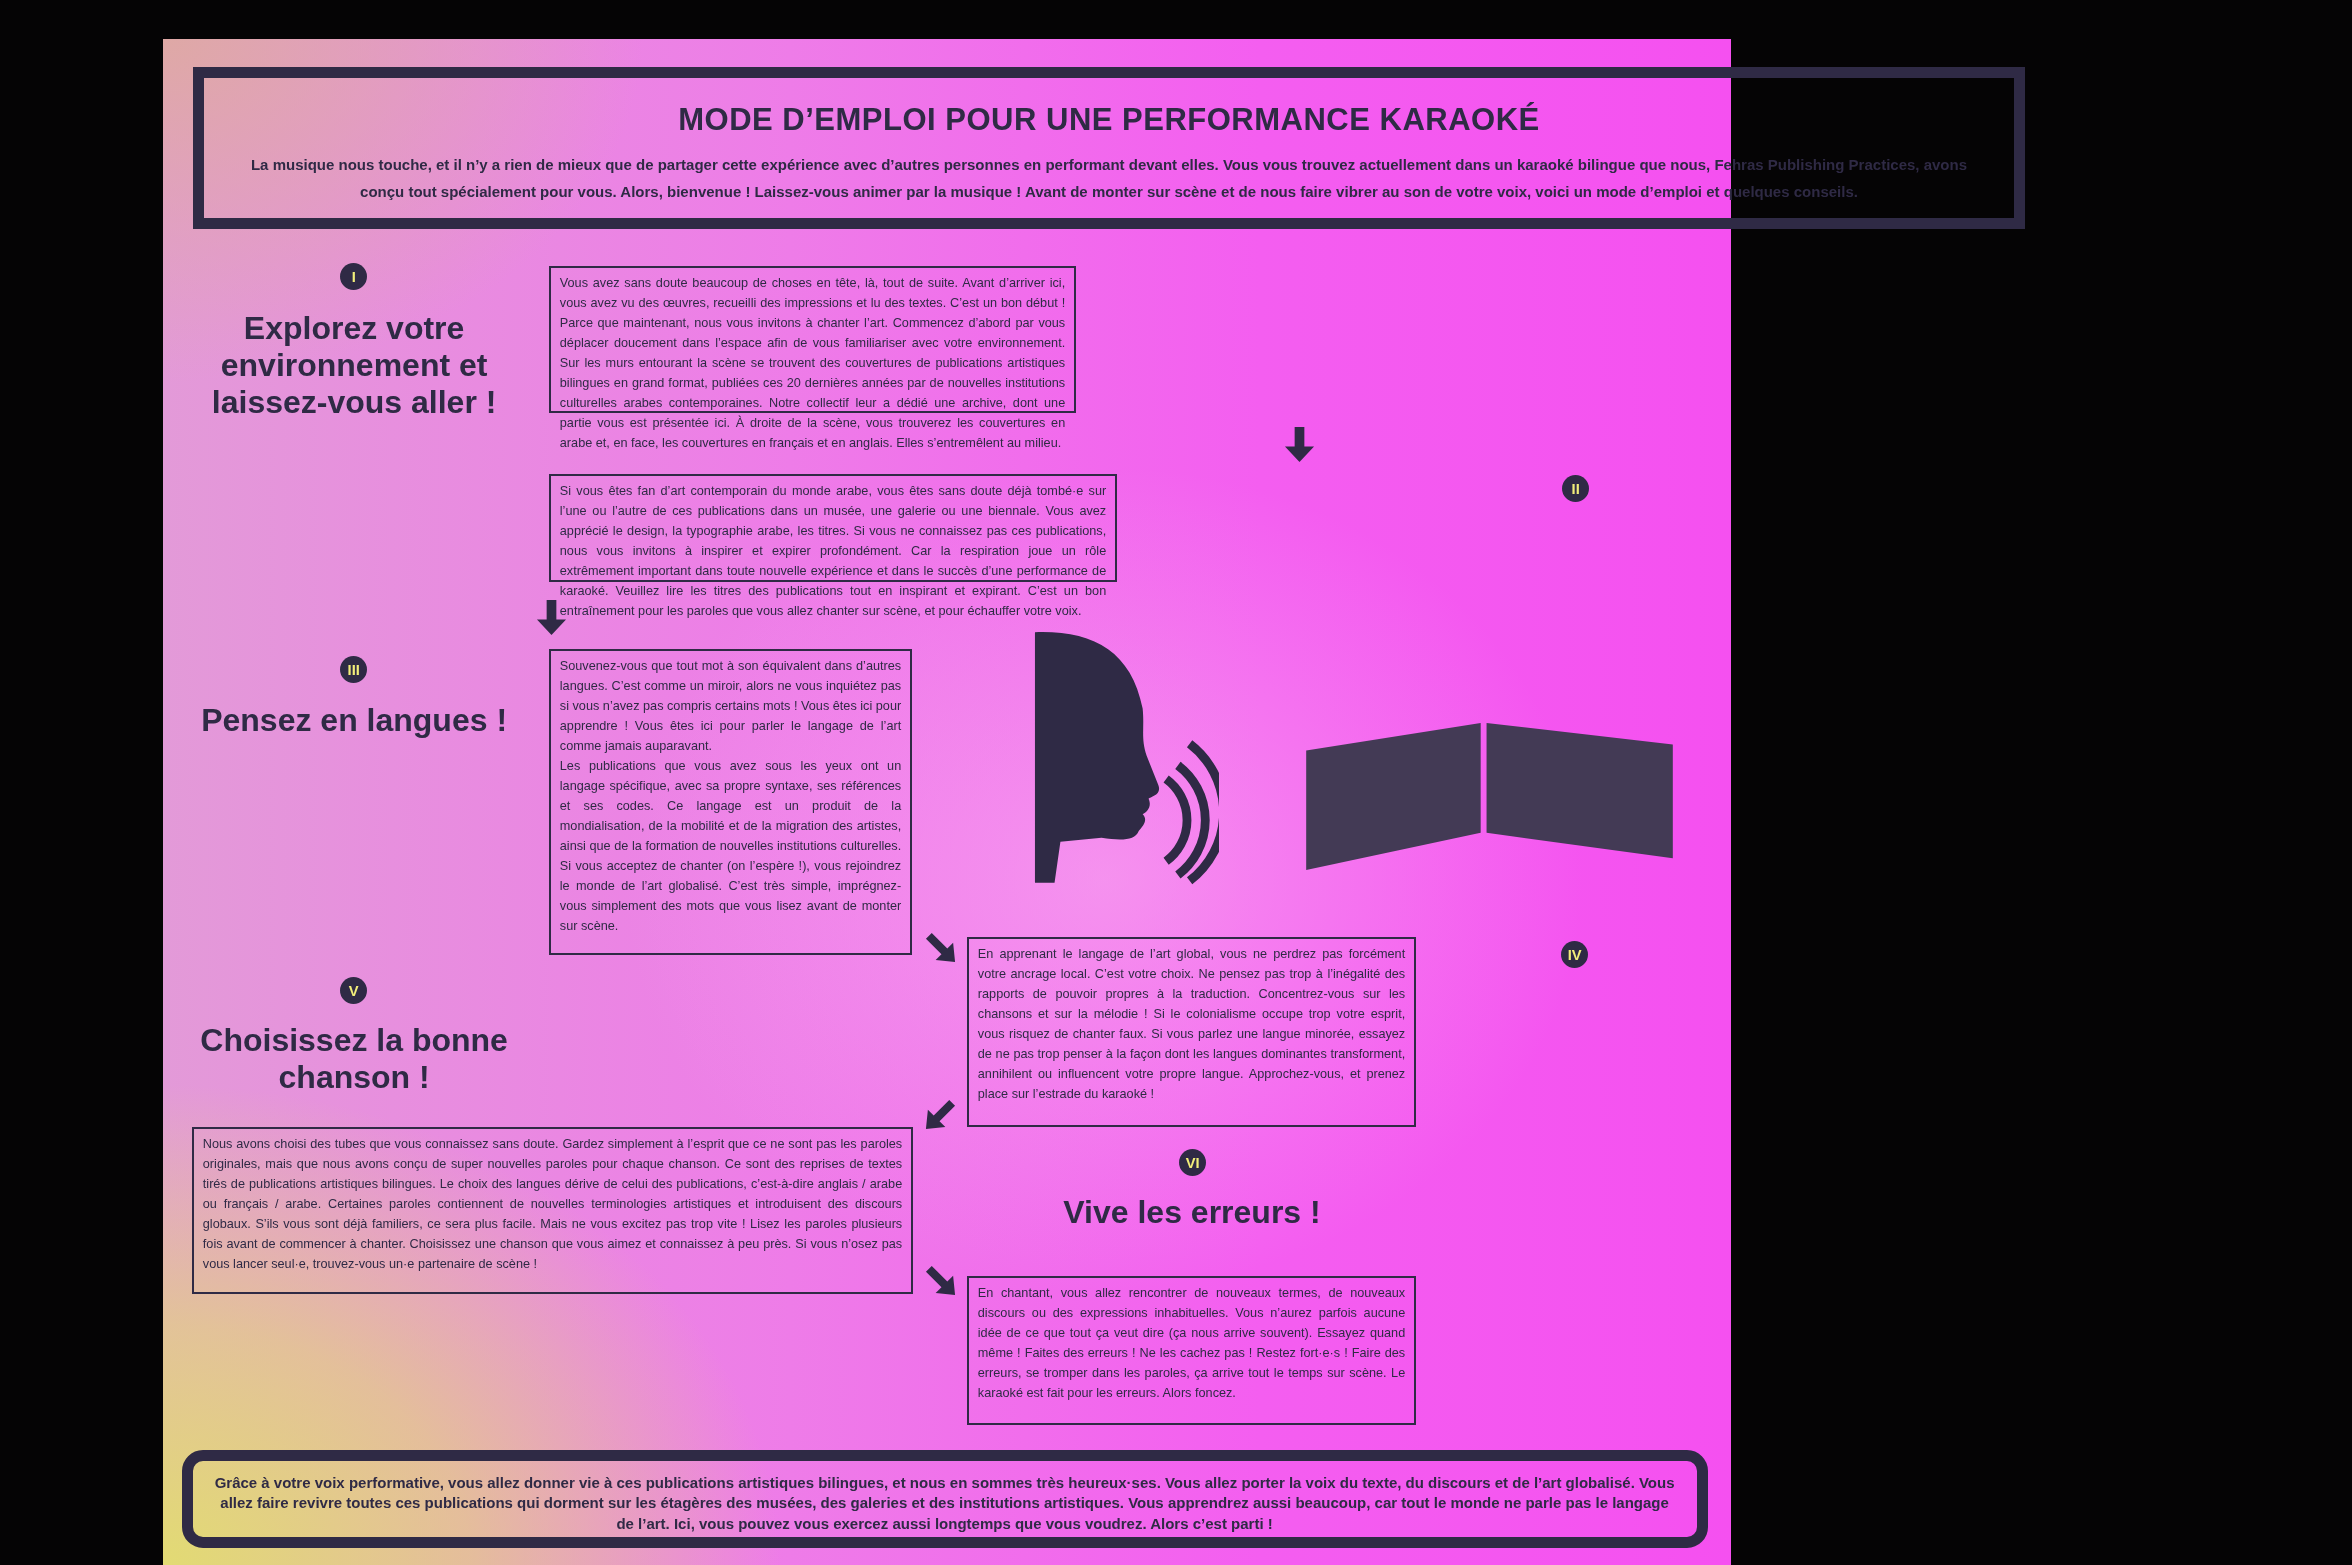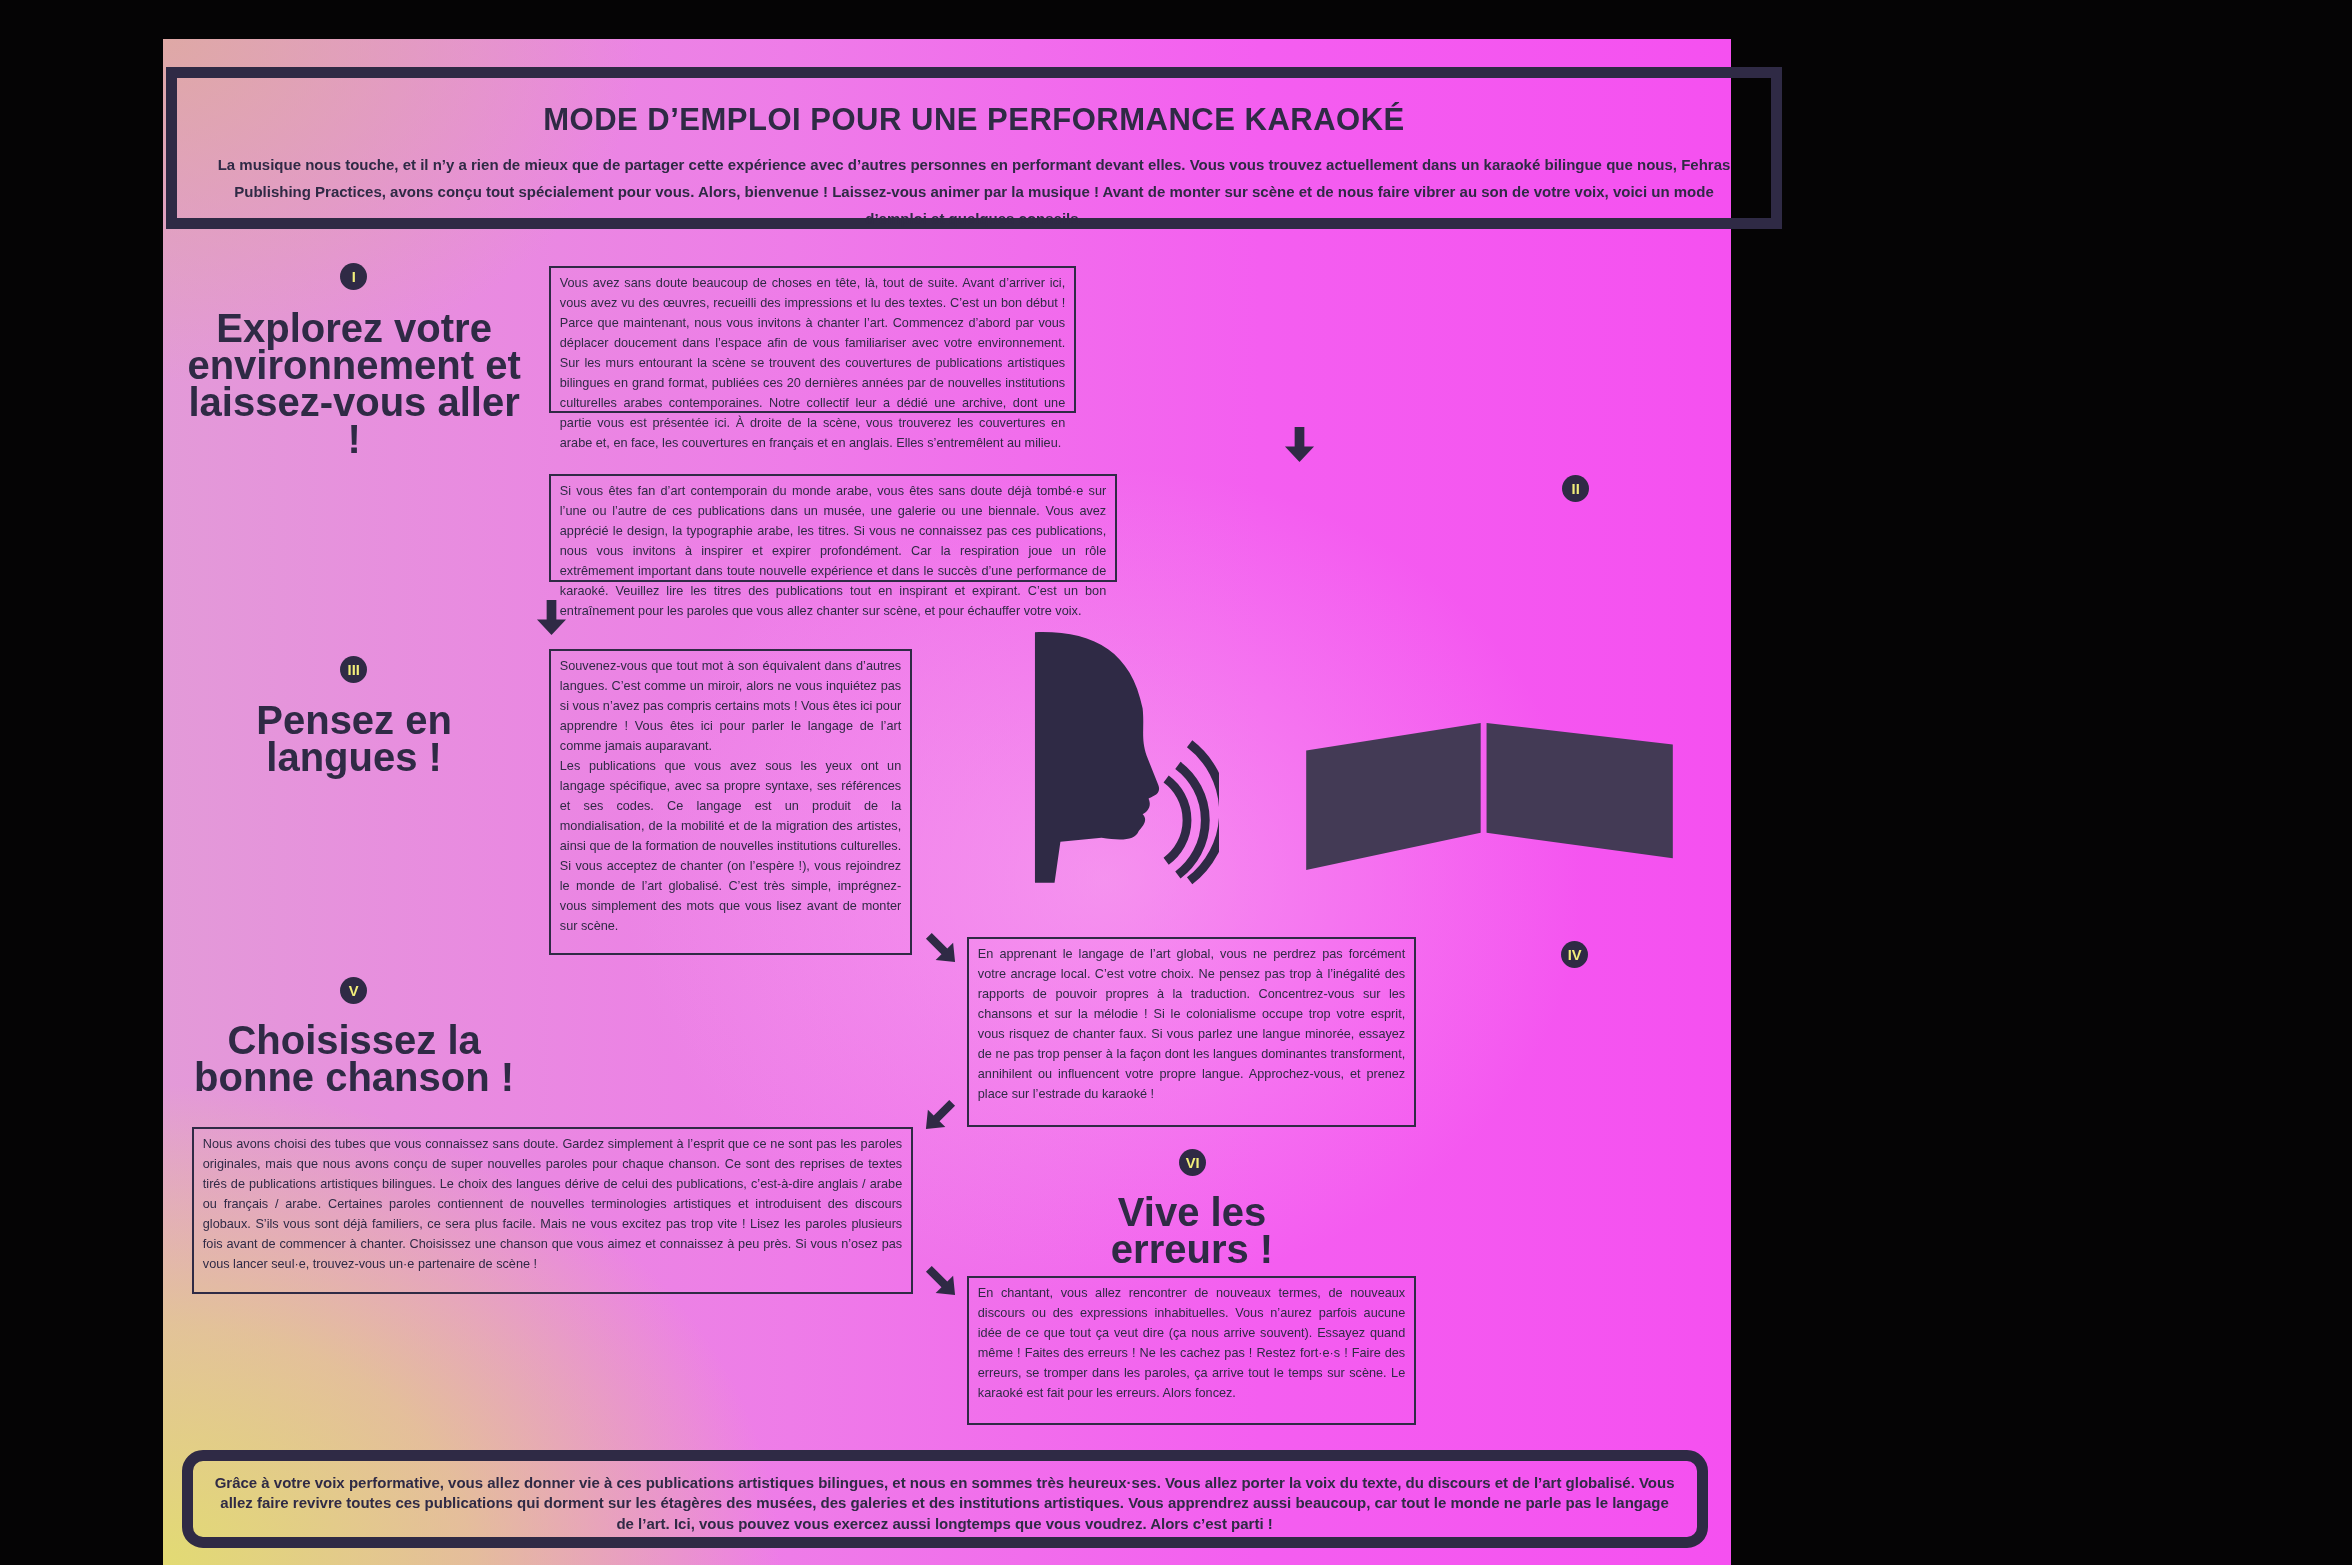--- a/index.html
+++ b/index.html
@@ -12,33 +12,33 @@
     background:
       radial-gradient(ellipse 882px 686px at 0% 100%, rgba(226,222,110,0.95) 0%, rgba(226,222,110,0.6) 35%, rgba(226,222,110,0) 70%),
       radial-gradient(ellipse 686px 490px at 0% 0%, rgba(222,170,160,0.9) 0%, rgba(222,170,160,0) 70%),
       radial-gradient(ellipse 686px 588px at 60% 55%, rgba(248,180,240,0.55) 0%, rgba(248,180,240,0) 70%),
       linear-gradient(90deg, #e39ad8 0%, #ee7ce8 40%, #f45ef0 70%, #f550f0 100%);
   }
   .framed-box {
     position: absolute; border: 11.8px solid #2f2a45; box-sizing: border-box;
     text-align: center; font-weight: bold;
   }
-  .head-box { left: 3px; top: 28px; width: 1616px; height: 162px; }
+  .head-box { left: 30px; top: 28px; width: 1832px; height: 162px; }
   .head-title { font-size: 31px; letter-spacing: 0.5px; margin-top: 23.5px; }
   .head-intro { font-size: 15px; line-height: 27px; margin-top: 13.7px; padding: 0 39px; }
   .foot-box { left: 18.6px; top: 1411px; width: 1526px; height: 98px; border-radius: 21px; }
   .foot-text { font-size: 15px; line-height: 20.6px; margin-top: 11.8px; padding: 0 19.6px; }
 
   .badge {
     position: absolute; width: 27.4px; height: 27.4px; border-radius: 50%;
     background: #2f2a45; color: #f2ee7a; font-weight: bold; font-size: 14.7px;
     display: flex; align-items: center; justify-content: center;
   }
   .heading {
-    position: absolute; font-weight: bold; font-size: 40px; line-height: 37px;
+    position: absolute; font-weight: bold; font-size: 32px; line-height: 37px;
     text-align: center; color: #2f2a45;
   }
   .para {
     position: absolute; border: 2px solid #2f2a45; box-sizing: border-box;
     font-size: 12.7px; line-height: 20px; padding: 4.9px 8.8px; text-align: justify;
     color: #2f2a45;
   }
   .arrow { position: absolute; }
   .illus { position: absolute; }
 </style>

